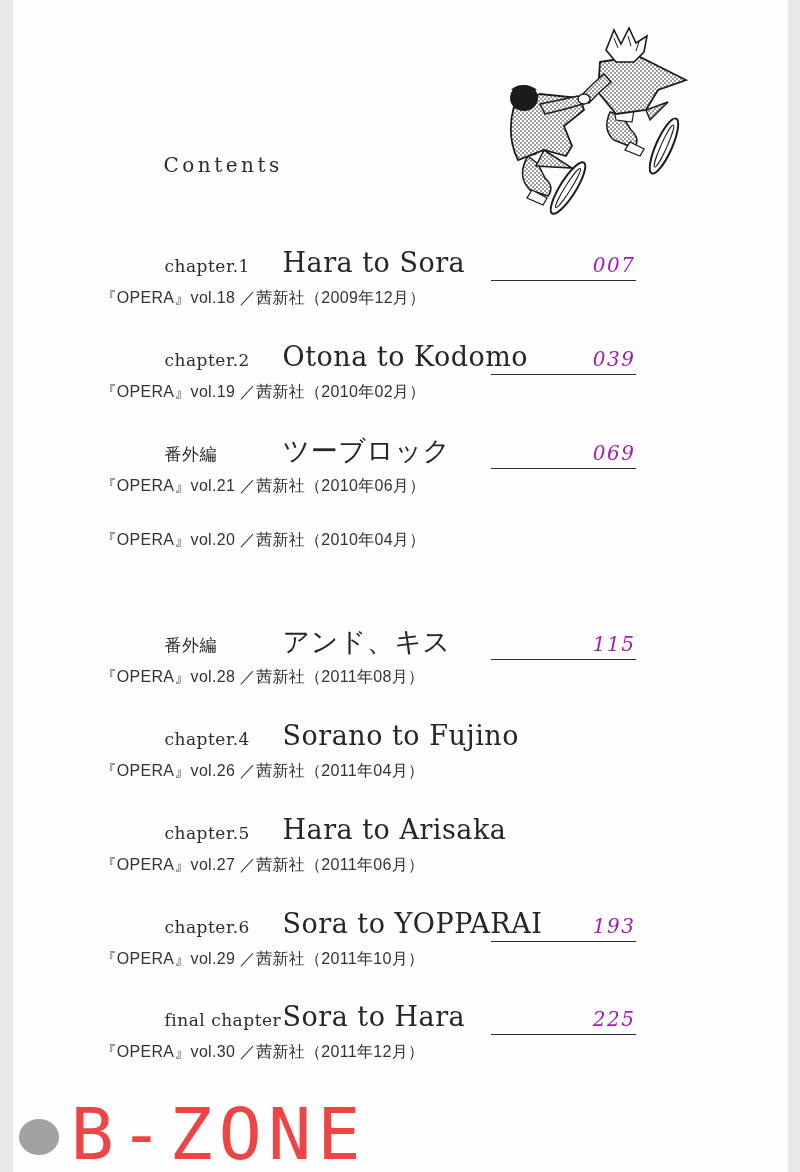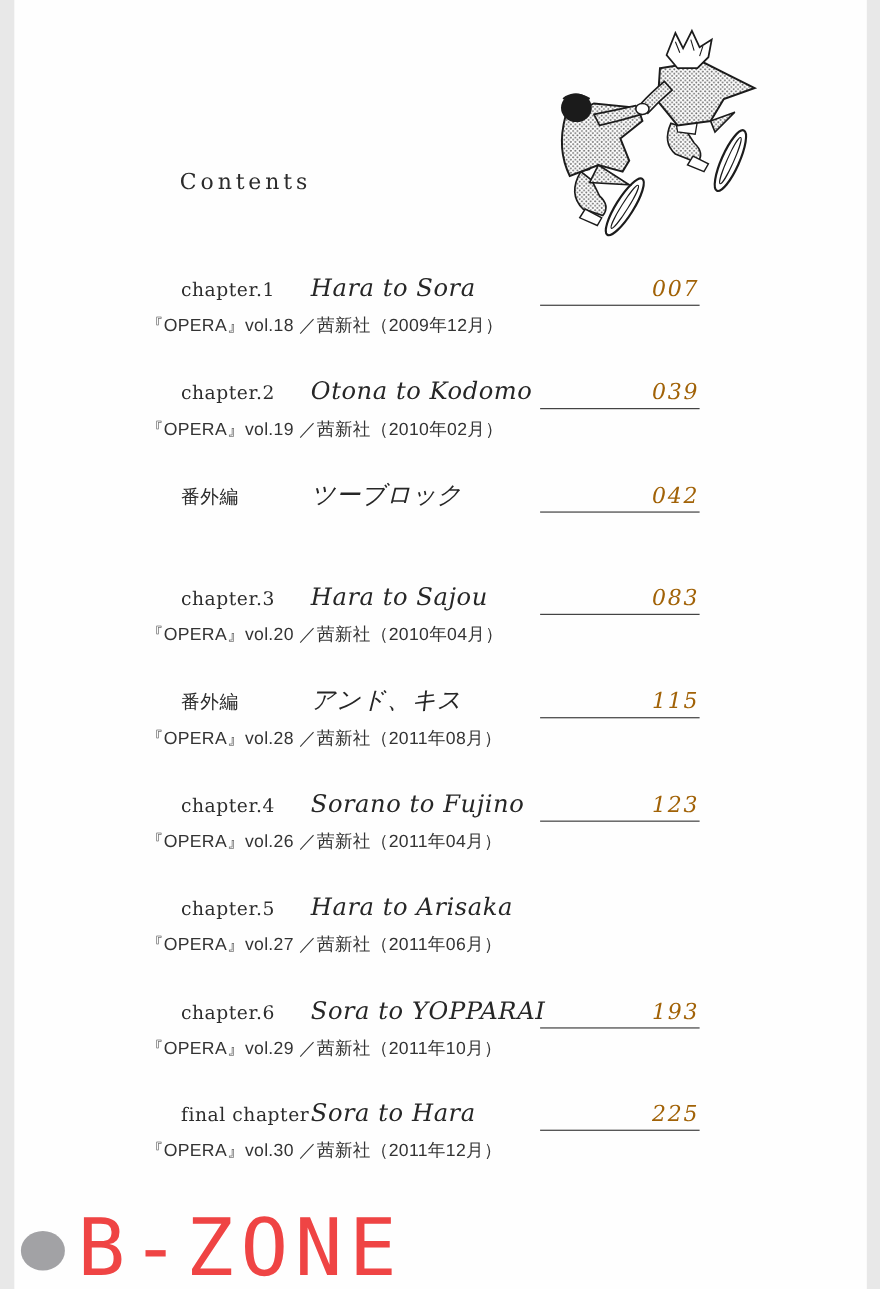--- a/index.html
+++ b/index.html
@@ -25,31 +25,31 @@
     display:flex;align-items:baseline;white-space:nowrap;
     padding-left:152px;padding-right:152px;
   }
   .label{
     width:118px;flex:0 0 118px;
     font-size:17px;color:#2c2c2c;letter-spacing:0.5px;
     line-height:36px;
   }
   .title{
     flex:1 1 0;min-width:0;overflow:visible;
-    font-style:italic;font-size:22px;color:#262626;
+    font-size:27px;color:#262626;
     letter-spacing:0.5px;line-height:36px;
   }
   .pagebox{
     flex:0 0 145px;width:145px;text-align:right;
-    font-style:italic;font-size:20px;letter-spacing:1.5px;color:#a16207;
+    font-style:italic;font-size:20px;letter-spacing:1.5px;color:#a21caf;
     line-height:30px;
     border-bottom:1.6px solid #2f2f2f;
   }
   .entry-sub{
-    margin:4px 0 0 120px;
+    margin:4px 0 0 88px;
     font-family:"Liberation Sans", sans-serif;
     font-size:16px;color:#333333;letter-spacing:0.3px;
   }
   .watermark{
     position:absolute;left:6px;bottom:2px;
     display:flex;align-items:center;
     color:#ef4444;
   }
   .wm-dot{
     width:40px;height:36px;border-radius:50%;
@@ -134,47 +134,42 @@
         <span class="title">Otona to Kodomo</span>
         <span class="pagebox">039</span>
       </div>
       <div class="entry-sub">『OPERA』vol.19 ／茜新社（2010年02月）</div>
     </div>
 
     <div class="entry">
       <div class="entry-main">
         <span class="label">番外編</span>
         <span class="title">ツーブロック</span>
-        <span class="pagebox">042</span>
-      </div>
-    </div>
-
-    <div class="entry">
-      <div class="entry-main">
-        <span class="label">chapter.3</span>
-        <span class="title">Hara to Sajou</span>
-        <span class="pagebox">083</span>
-      </div>
+        <span class="pagebox">069</span>
+      </div>
+      <div class="entry-sub">『OPERA』vol.21 ／茜新社（2010年06月）</div>
+    </div>
+
+    <div class="entry">
       <div class="entry-sub">『OPERA』vol.20 ／茜新社（2010年04月）</div>
     </div>
 
     <div class="entry">
       <div class="entry-main">
         <span class="label">番外編</span>
         <span class="title">アンド、キス</span>
         <span class="pagebox">115</span>
       </div>
       <div class="entry-sub">『OPERA』vol.28 ／茜新社（2011年08月）</div>
     </div>
 
     <div class="entry">
       <div class="entry-main">
         <span class="label">chapter.4</span>
         <span class="title">Sorano to Fujino</span>
-        <span class="pagebox">123</span>
       </div>
       <div class="entry-sub">『OPERA』vol.26 ／茜新社（2011年04月）</div>
     </div>
 
     <div class="entry">
       <div class="entry-main">
         <span class="label">chapter.5</span>
         <span class="title">Hara to Arisaka</span>
       </div>
       <div class="entry-sub">『OPERA』vol.27 ／茜新社（2011年06月）</div>

